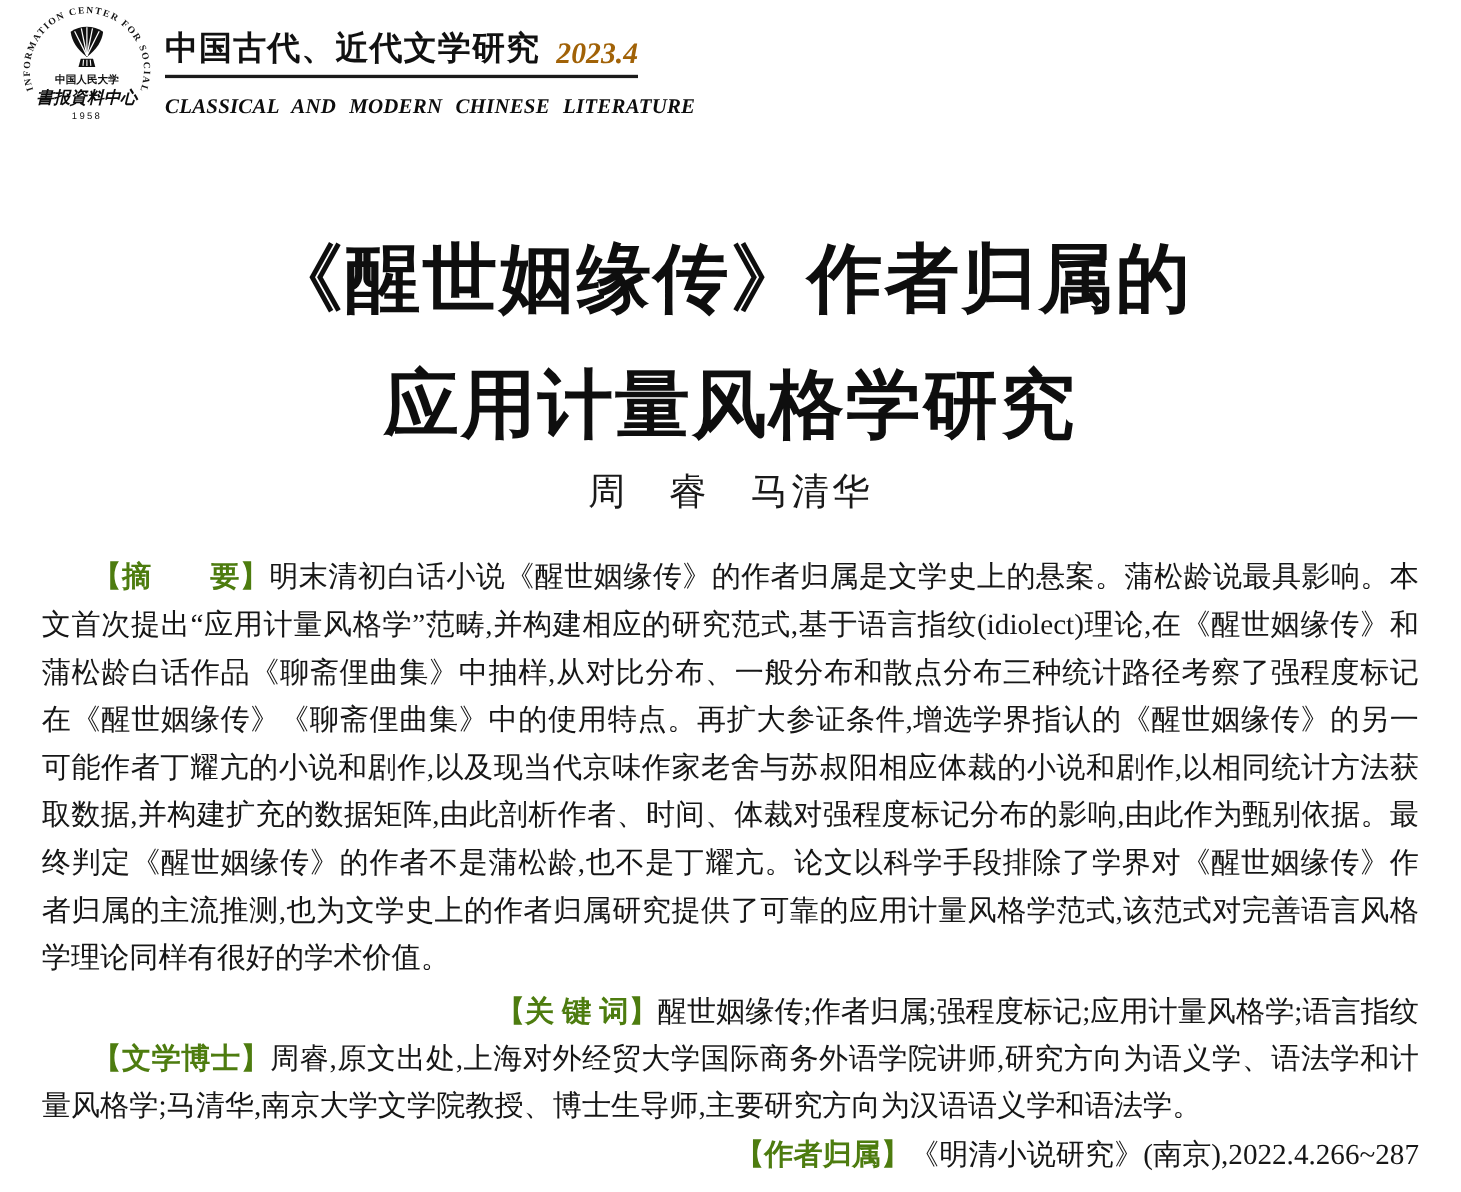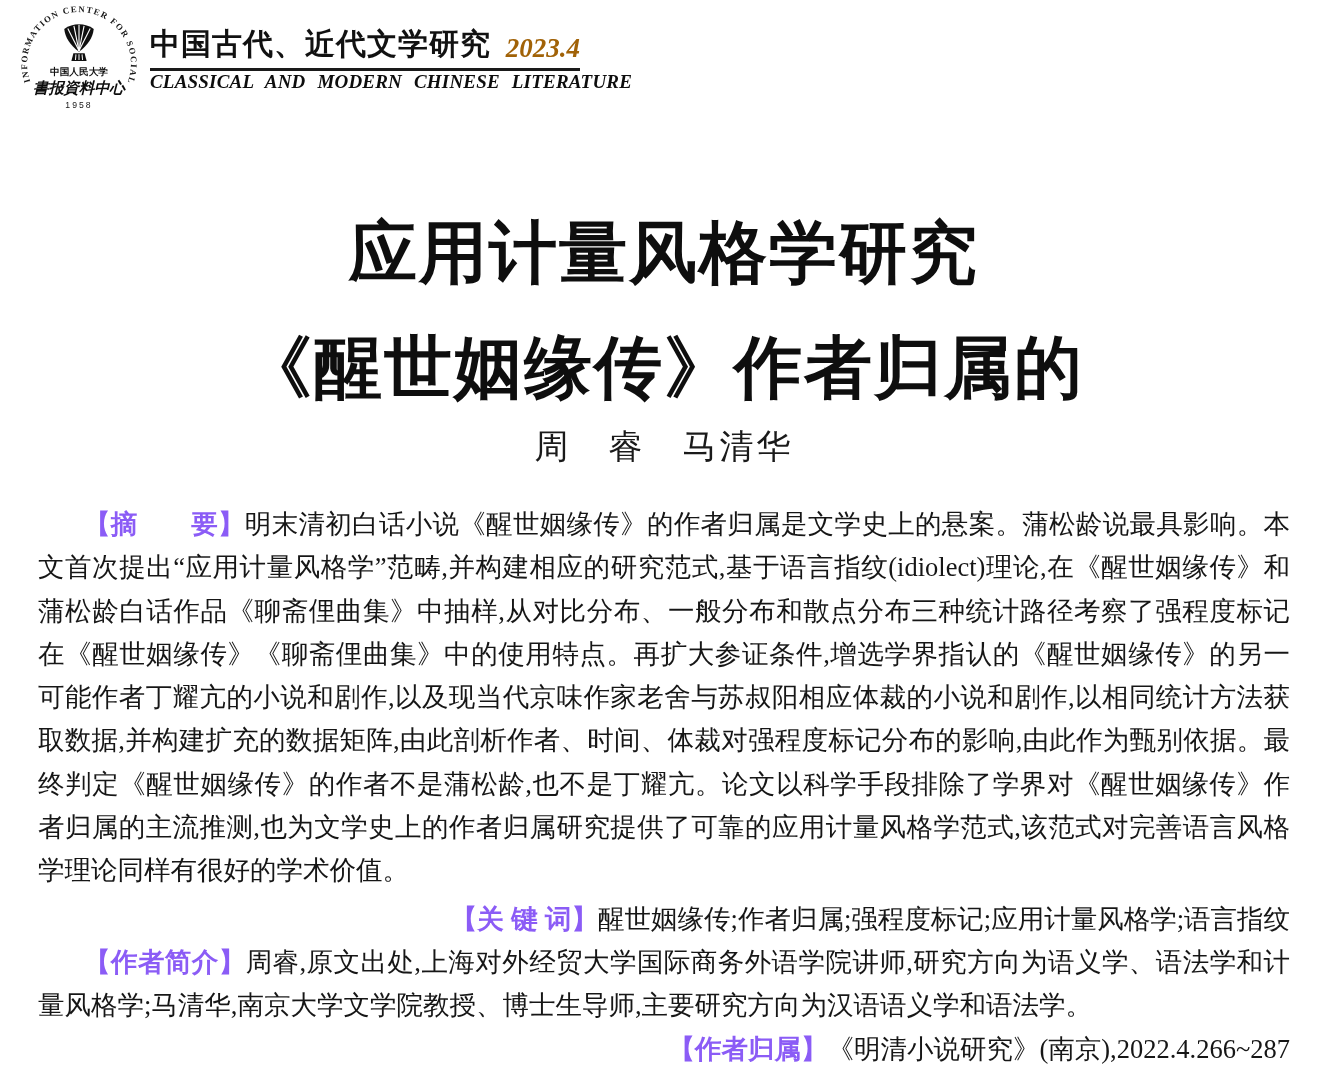--- a/index.html
+++ b/index.html
@@ -65,21 +65,21 @@
     padding-bottom: 1px;
     color: #a16207;
   }
   .mast-rule { height: 2.5px; background: #1a1a1a; margin-top: 3px; }
   .jtitle-en {
     font-family: "Liberation Serif", serif;
     font-weight: bold;
     font-style: italic;
     font-size: 19px;
     text-align: right;
-    margin-top: 0;
+    margin-top: 16px;
     word-spacing: 7px;
     letter-spacing: 0.2px;
     color: #0d0d0d;
     white-space: nowrap;
   }
 
   
   .article-title {
     position: absolute;
     left: 0; top: 196px;
@@ -117,21 +117,21 @@
   .body-text p {
     margin: 0;
     text-indent: 46px;
     text-align: justify;
   }
   .body-text p.single-line { text-align: right; }
   .body-text p.keywords-line { margin-top: 5px; }
   .blabel {
     font-family: "Liberation Sans", sans-serif;
     font-weight: bold;
-    color: #8b5cf6;
+    color: #4d7c0f;
   }
 </style>
 </head>
 <body>
 
 <div class="page">
 
   <svg class="logo-svg" viewBox="0 0 116 114" aria-hidden="true">
     <defs>
       <path id="ringPath" d="M 10.1 74.4 A 51 51 0 1 1 105.9 74.4" fill="none"></path>
@@ -163,34 +163,34 @@
   <header class="masthead">
     <div class="mast-row">
       <span class="jtitle-cn">中国古代、近代文学研究</span>
       <span class="issue">2023.4</span>
     </div>
     <div class="mast-rule"></div>
     <div class="jtitle-en">CLASSICAL AND MODERN CHINESE LITERATURE</div>
   </header>
 
   <h1 class="article-title">
+    <div>《醒世姻缘传》作者归属的</div>
     <div>应用计量风格学研究</div>
-    <div>《醒世姻缘传》作者归属的</div>
   </h1>
 
   <div class="authors">周　睿　马清华</div>
 
   <section class="body-text">
     <p>
       <span class="blabel">【摘　　要】</span><span>明末清初白话小说《醒世姻缘传》的作者归属是文学史上的悬案。蒲松龄说最具影响。本文首次提出“应用计量风格学”范畴,并构建相应的研究范式,基于语言指纹(idiolect)理论,在《醒世姻缘传》和蒲松龄白话作品《聊斋俚曲集》中抽样,从对比分布、一般分布和散点分布三种统计路径考察了强程度标记在《醒世姻缘传》《聊斋俚曲集》中的使用特点。再扩大参证条件,增选学界指认的《醒世姻缘传》的另一可能作者丁耀亢的小说和剧作,以及现当代京味作家老舍与苏叔阳相应体裁的小说和剧作,以相同统计方法获取数据,并构建扩充的数据矩阵,由此剖析作者、时间、体裁对强程度标记分布的影响,由此作为甄别依据。最终判定《醒世姻缘传》的作者不是蒲松龄,也不是丁耀亢。论文以科学手段排除了学界对《醒世姻缘传》作者归属的主流推测,也为文学史上的作者归属研究提供了可靠的应用计量风格学范式,该范式对完善语言风格学理论同样有很好的学术价值。</span>
     </p>
     <p class="single-line keywords-line">
       <span class="blabel">【关 键 词】</span><span>醒世姻缘传;作者归属;强程度标记;应用计量风格学;语言指纹</span>
     </p>
     <p>
-      <span class="blabel">【作者简介】</span><span>周睿,原文出处,上海对外经贸大学国际商务外语学院讲师,研究方向为语义学、语法学和计量风格学;马清华,南京大学文学院教授、博士生导师,主要研究方向为汉语语义学和语法学。</span>
+      <span class="blabel">【文学博士】</span><span>周睿,原文出处,上海对外经贸大学国际商务外语学院讲师,研究方向为语义学、语法学和计量风格学;马清华,南京大学文学院教授、博士生导师,主要研究方向为汉语语义学和语法学。</span>
     </p>
     <p class="single-line">
       <span class="blabel">【作者归属】</span><span>《明清小说研究》(南京),2022.4.266~287</span>
     </p>
   </section>
 
 </div>
 
 </body></html>

